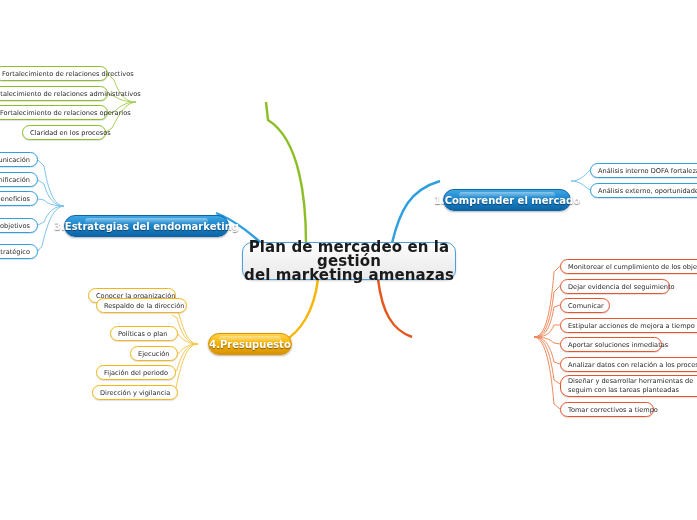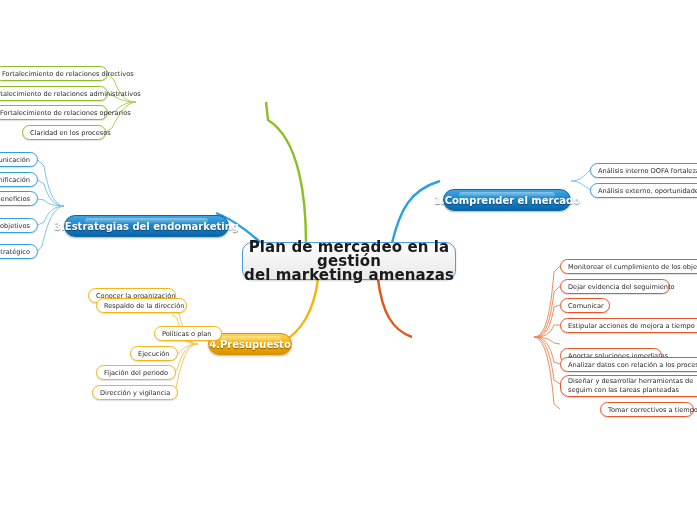--- a/index.html
+++ b/index.html
@@ -133,33 +133,33 @@
 
   <div class="main-node mn-blue" style="left:443px;top:170px;width:128px;">1.Comprender el mercado</div>
 
   <div class="leaf lf-blue" style="left:590px;top:163px;width:128px;">Análisis interno DOFA fortalezas y debilidades</div>
   <div class="leaf lf-blue" style="left:590px;top:183px;width:128px;">Análisis externo, oportunidades y amenazas</div>
 
   <div class="main-node mn-amber" style="left:198px;top:333px;width:84px;">4.Presupuesto</div>
 
   <div class="leaf lf-amber" style="left:88px;top:288px;width:88px;">Conocer la organización</div>
   <div class="leaf lf-amber" style="left:85px;top:298px;width:91px;margin-left:11px;">Respaldo de la dirección</div>
-  <div class="leaf lf-amber" style="left:110px;top:326px;width:68px;margin-left:44px;">Políticas o plan</div>
+  <div class="leaf lf-amber" style="left:110px;top:326px;width:68px;">Políticas o plan</div>
   <div class="leaf lf-amber" style="left:130px;top:346px;width:48px;">Ejecución</div>
   <div class="leaf lf-amber" style="left:96px;top:365px;width:80px;">Fijación del periodo</div>
   <div class="leaf lf-amber" style="left:92px;top:385px;width:86px;">Dirección y vigilancia</div>
 
 
   <div class="leaf lf-red" style="left:560px;top:259px;width:150px;">Monitorear el cumplimiento de los objetivos</div>
   <div class="leaf lf-red" style="left:560px;top:279px;width:110px;">Dejar evidencia del seguimiento</div>
   <div class="leaf lf-red" style="left:560px;top:298px;width:50px;">Comunicar</div>
   <div class="leaf lf-red" style="left:560px;top:318px;width:152px;">Estipular acciones de mejora a tiempo y si es</div>
-  <div class="leaf lf-red" style="left:560px;top:337px;width:102px;margin-top:11px;">Aportar soluciones inmediatas</div>
+  <div class="leaf lf-red" style="left:560px;top:337px;width:102px;">Aportar soluciones inmediatas</div>
   <div class="leaf lf-red" style="left:560px;top:357px;width:146px;">Analizar datos con relación a los procesos</div>
   <div class="leaf lf-red two-line" style="left:560px;top:375px;width:150px;">
     <span>
       <span>Diseñar y desarrollar herramientas de seguim</span>
       <span>con las tareas planteadas</span>
     </span>
   </div>
-  <div class="leaf lf-red" style="left:560px;top:402px;width:94px;margin-left:40px;">Tomar correctivos a tiempo</div>
+  <div class="leaf lf-red" style="left:560px;top:402px;width:94px;">Tomar correctivos a tiempo</div>
 
 </div>
 
 </body></html>

